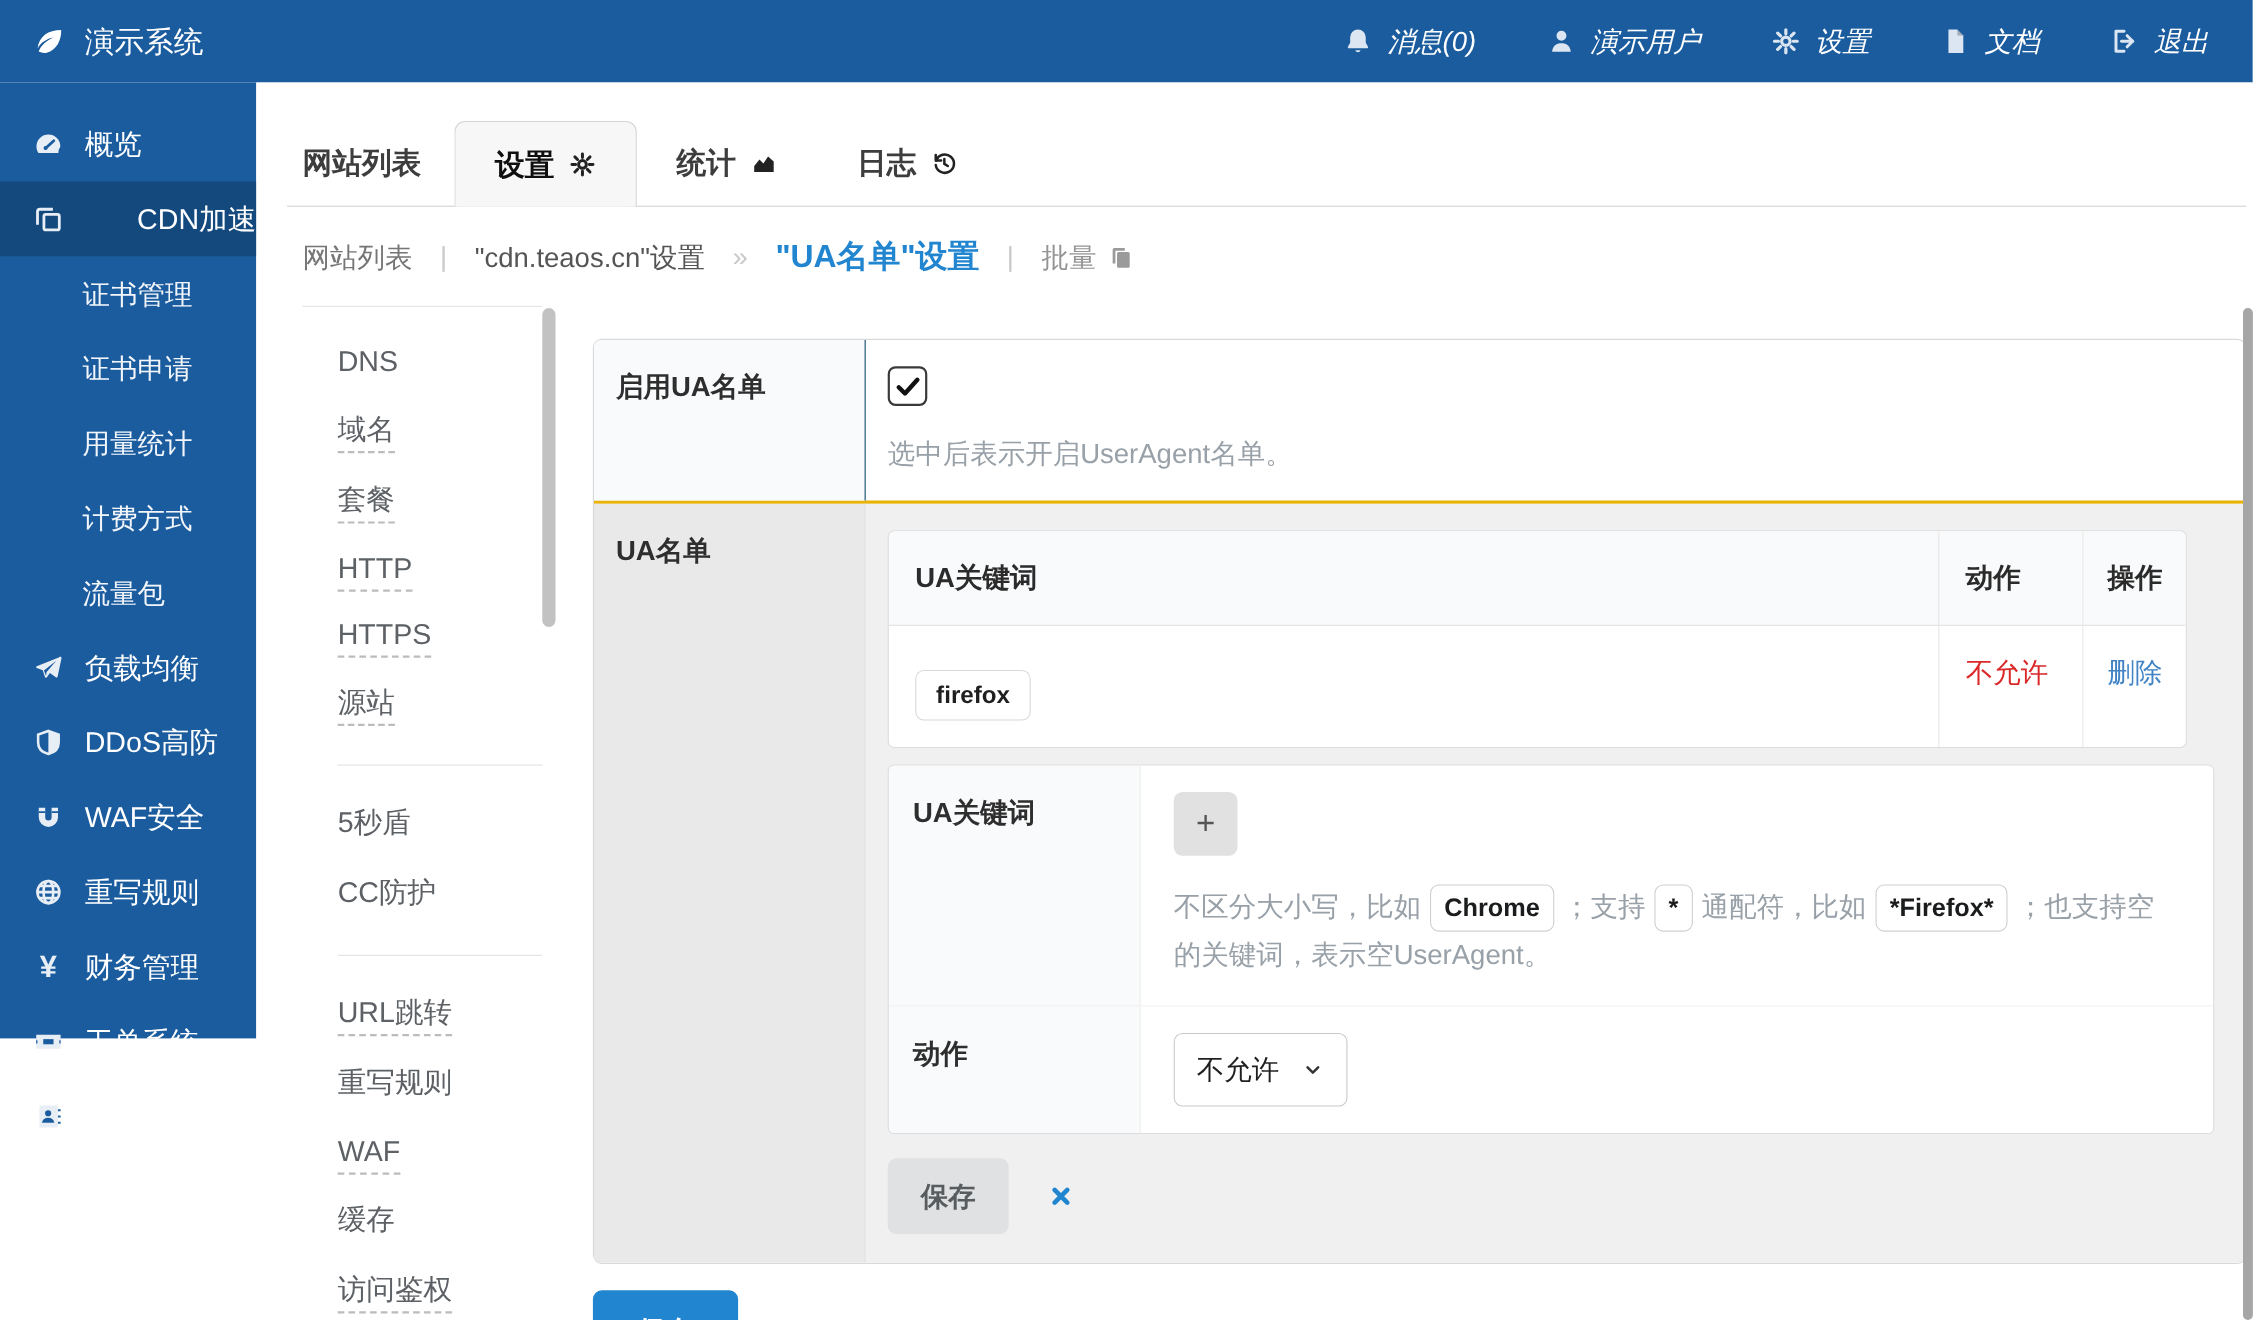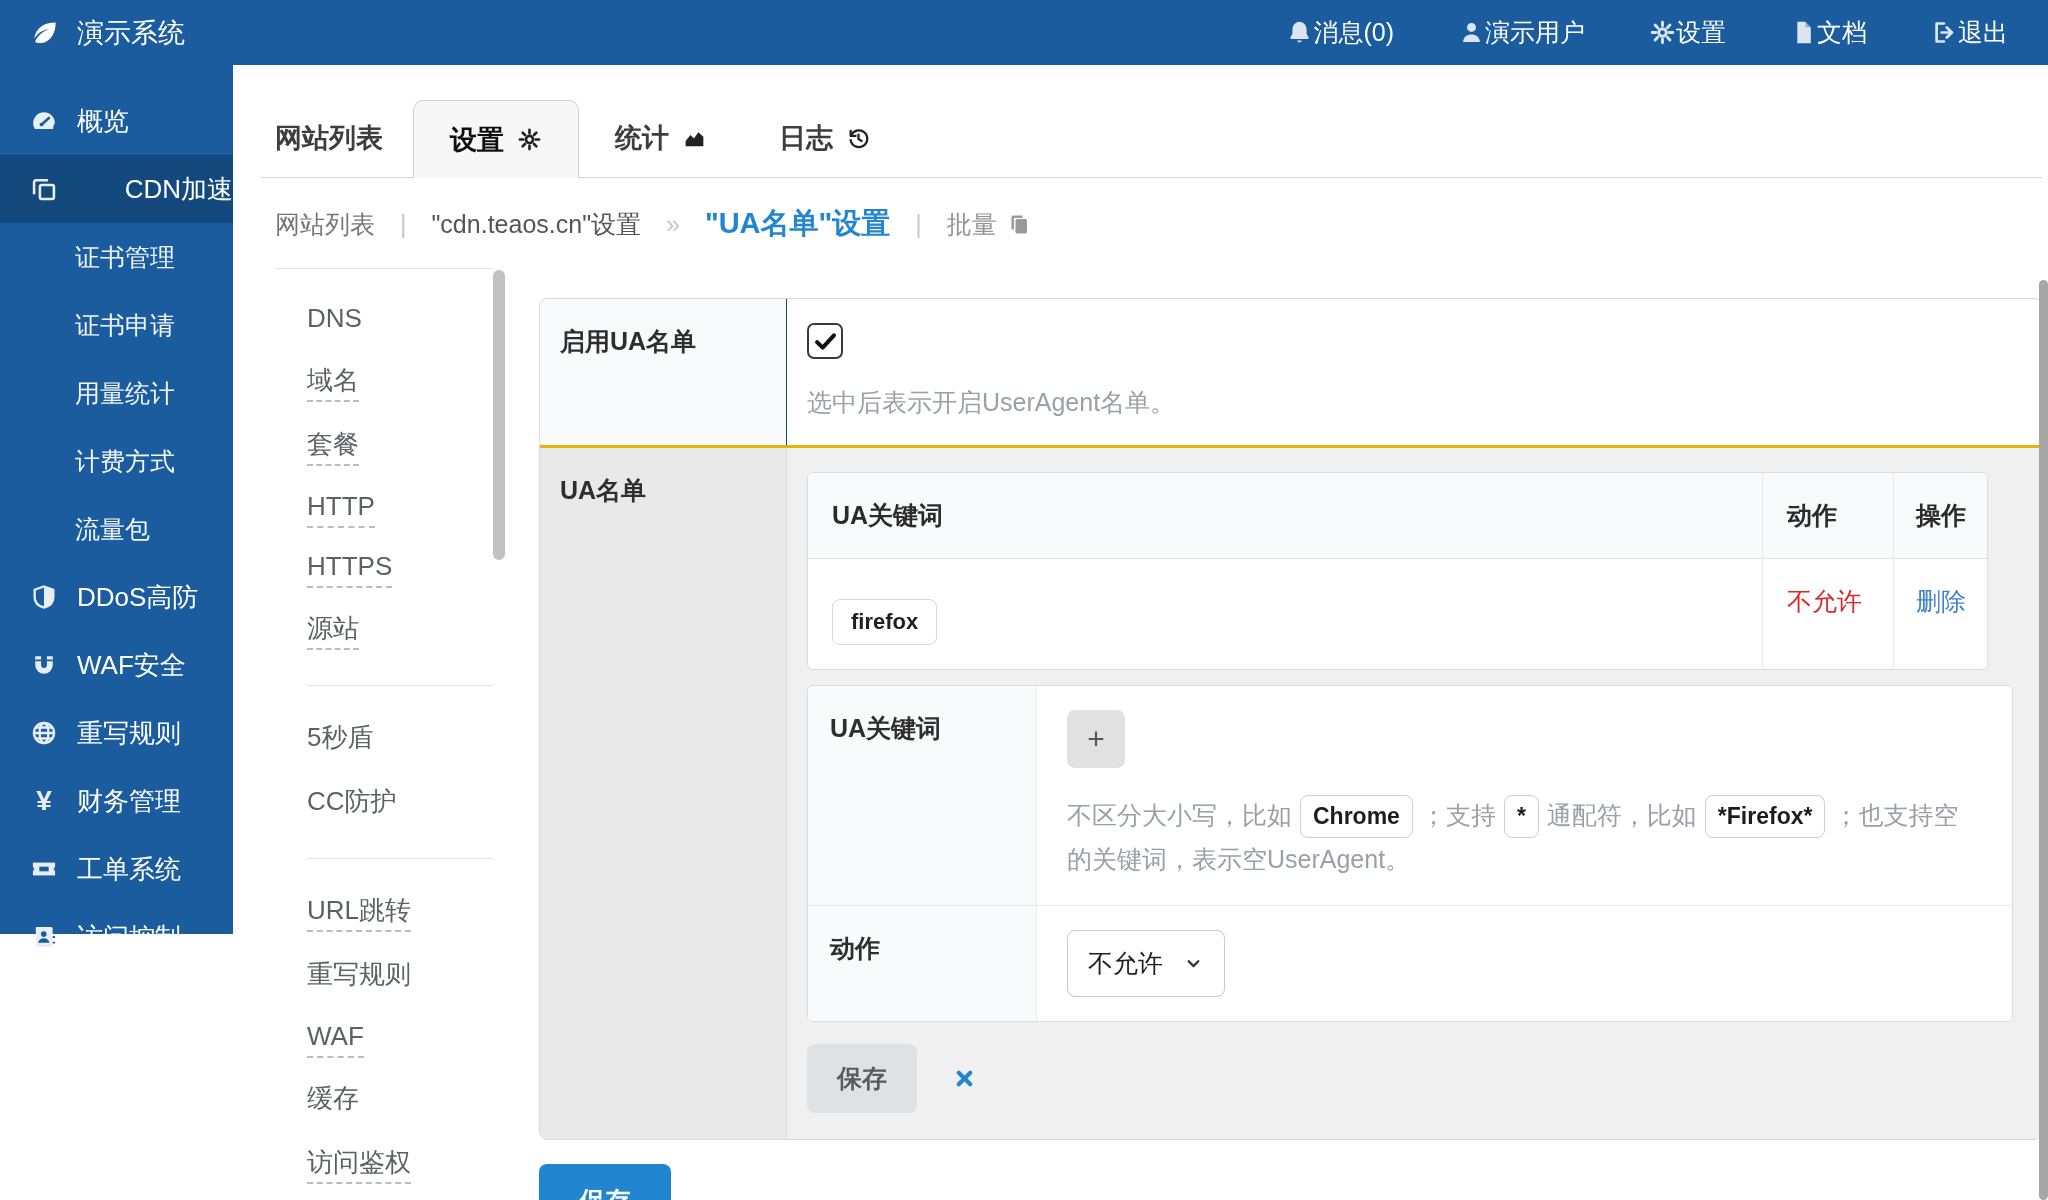--- a/index.html
+++ b/index.html
@@ -1,24 +1,24 @@
 <!DOCTYPE html>
 <html><head>
 <meta charset="utf-8">
 <style>
   * { margin:0; padding:0; box-sizing:border-box; }
   html,body { width:2048px; height:1200px; overflow:hidden; background:#fff;
     font-family:"Liberation Sans","DejaVu Sans",sans-serif; color:#333; }
 
   
-  .topbar { height:65px; background:#1b5c9e; display:flex; align-items:center;
+  .topbar { height:75px; background:#1b5c9e; display:flex; align-items:center;
     padding:0 40px 0 30px; color:#fff; }
   .brand { display:flex; align-items:center; gap:17px; font-size:27px; }
   .topnav { margin-left:auto; display:flex; align-items:center; gap:64px; }
-  .top-item { display:flex; align-items:center; font-size:25px; cursor:pointer; }
+  .top-item { display:flex; align-items:center; gap:13px; font-size:25px; cursor:pointer;font-style:italic; }
   .icon { display:inline-flex; align-items:center; justify-content:center; }
   .icon svg { width:1em; height:1em; }
   .topbar .icon { font-size:27px; color:#dbe6f2; }
   .brand .icon { font-size:30px; color:#fff; }
   .char-ic { font-weight:bold; font-style:normal; }
 
   
   .layout { display:flex; height:869px; }
 
   
@@ -216,20 +216,28 @@
         <span>证书申请</span>
       </div>
       <div class="side-item sub">
         <span>用量统计</span>
       </div>
       <div class="side-item sub">
         <span>计费方式</span>
       </div>
       <div class="side-item sub">
         <span>流量包</span>
+      </div>
+      <div class="side-item">
+        <span class="icon">
+          <svg viewBox="0 0 24 24">
+            <path fill="currentColor" d="M21.5 3.4 2.9 10.8c-.7.3-.7 1.3.1 1.5l4.6 1.6 1.7 5.3c.2.7 1.1.8 1.5.2l2.4-3.2 4.6 3.3c.5.4 1.3.1 1.4-.6l3-14.3c.2-.8-.6-1.5-1.7-1.2zM8.5 14.2l9.6-7.6-7.6 8.9-.3 3z"></path>
+          </svg>
+        </span>
+        <span>负载均衡</span>
       </div>
       <div class="side-item">
         <span class="icon">
           <svg viewBox="0 0 24 24">
             <path fill="none" stroke="currentColor" stroke-width="2" d="M12 3l8 2.8v6.4c0 4.6-3.2 7.6-8 8.8-4.8-1.2-8-4.2-8-8.8V5.8z"></path>
             <path fill="currentColor" d="M12 3l8 2.8v6.4c0 4.6-3.2 7.6-8 8.8z"></path>
           </svg>
         </span>
         <span>DDoS高防</span>
       </div>

